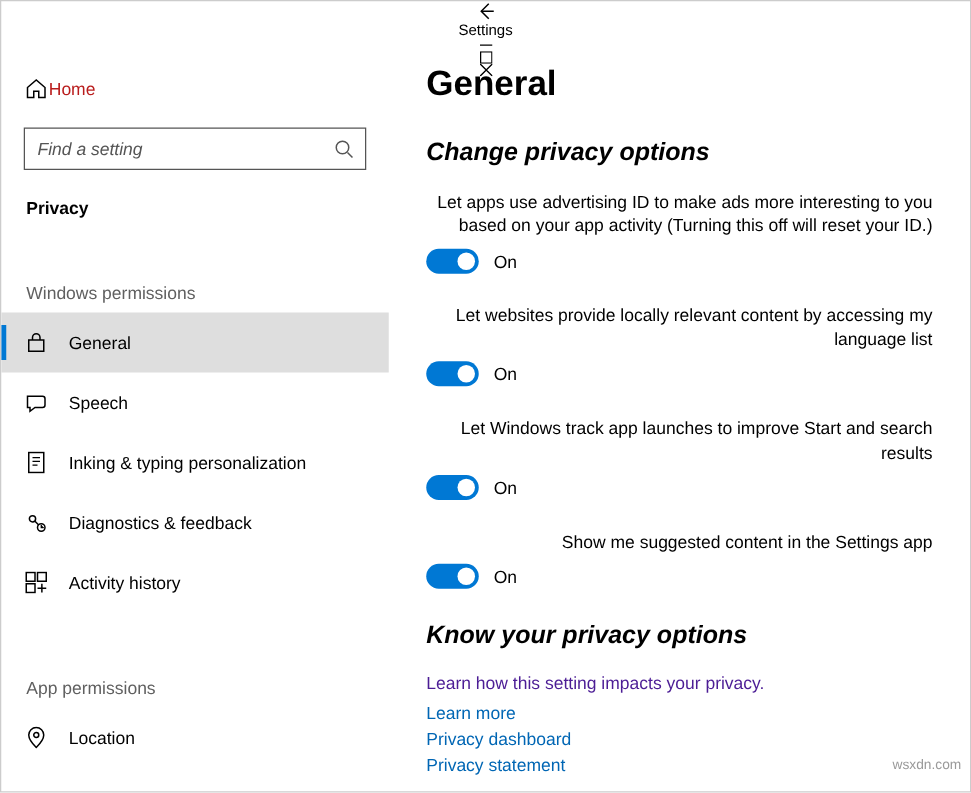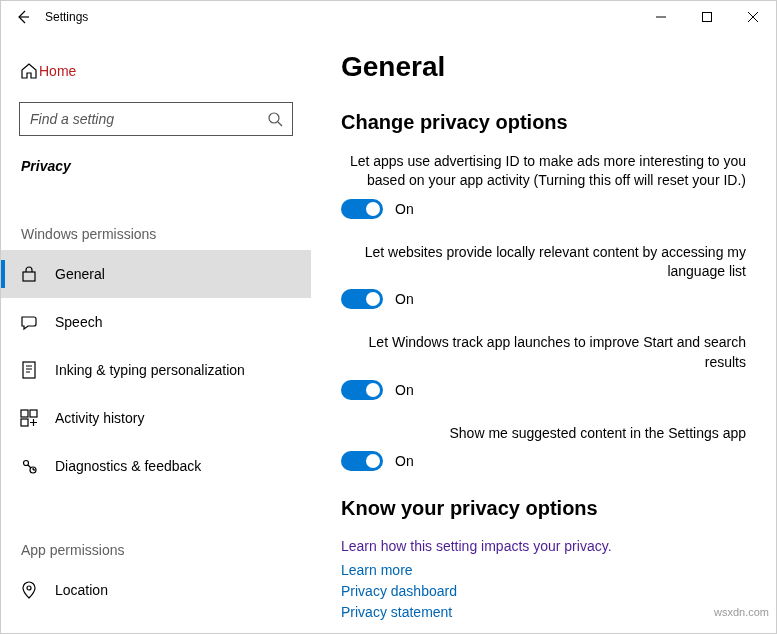--- a/index.html
+++ b/index.html
@@ -1,57 +1,57 @@
 <!DOCTYPE html>
 <html><head>
 <meta charset="utf-8">
 <style>
 * { box-sizing: border-box; margin: 0; padding: 0; font-family: "Segoe UI", -apple-system, sans-serif; }
 body { width: 777px; height: 634px; overflow: hidden; background: #fff; border: 1px solid #ccc; }
 
-.titlebar { height: 32px; display: flex; align-items: center; }
+.titlebar { height: 32px; display: flex; align-items: center; flex-direction: column; }
 .titlebar .back { width: 44px; height: 32px; display: flex; align-items: center; justify-content: center; cursor: pointer; }
 .titlebar .title { font-size: 12px; }
 .titlebar .spacer { flex: 1; }
 .titlebar .wbtn { width: 46px; height: 32px; display: flex; align-items: center; justify-content: center; cursor: pointer; font-family: "Segoe MDL2 Assets", sans-serif; font-size: 10px; }
 
 .main { display: flex; height: calc(100% - 32px); }
 .sidebar { width: 310px; padding-top: 20px; position: relative; }
 .content { flex: 1; padding: 18px 30px 20px 30px; overflow: hidden; }
 
 .home-row { display: flex; align-items: center; height: 36px; padding: 0 18px; cursor: pointer; }
 .home-row .icon { width: 20px; display: flex; justify-content: center; }
 .home-row .label { font-size: 14px; color: #b91c1c; }
 
 .search-wrap { padding: 13px 18px 0 18px; }
 .search { width: 100%; height: 34px; border: 1px solid #555; background: #fff; display: flex; align-items: center; }
 .search input { flex: 1; border: none; outline: none; padding: 0 10px; font-size: 14px; background: transparent; font-style: italic; color: #555; }
 .search input::placeholder { color: #555; font-style: italic; }
 .search .sicon { width: 34px; display: flex; align-items: center; justify-content: center; color: #555; }
 
-.section-title { font-size: 14px; font-weight: 600; padding: 22px 20px 0 20px; font-style: italic; }
+.section-title { font-size: 14px; font-weight: 600; padding: 22px 20px 0 20px; }
 .group-title { font-size: 14px; color: #606060; padding: 52px 20px 8px 20px; }
 
 .nav-item { height: 48px; display: flex; align-items: center; padding: 0 18px; cursor: pointer; position: relative; }
 .nav-item.selected { background: #dedede; }
 .nav-item.selected::before { content: ""; position: absolute; left: 0; top: 10px; bottom: 10px; width: 4px; background: #0078d4; }
 .nav-item .icon { width: 20px; display: flex; justify-content: center; color: #000; }
 .nav-item .label { margin-left: 16px; font-size: 14px; color: #000; }
 
 h1 { font-size: 28px; font-weight: 600; margin-bottom: 28px; }
 h2 { font-size: 20px; font-weight: 600; margin-bottom: 18px; }
 .setting-desc { font-size: 14px; color: #000; line-height: 1.38; margin-bottom: 8px; max-width: 410px; text-align: right; }
 .toggle-row { display: flex; align-items: center; margin-bottom: 24px; }
 .toggle { width: 42px; height: 20px; border-radius: 10px; background: #0078d4; position: relative; cursor: pointer; }
 .toggle::after { content: ""; position: absolute; right: 3px; top: 3px; width: 14px; height: 14px; border-radius: 50%; background: #fff; }
 .toggle-label { margin-left: 12px; font-size: 14px; }
 .know-section { margin-top: 26px; }
 .know-desc { font-size: 14px; color: #4c1d95; margin-bottom: 6px; }
 .link { display: block; font-size: 14px; color: #0066b4; text-decoration: none; line-height: 1.5; cursor: pointer; }
-.content h2:first-of-type { margin-top: 0; }
+.content h2:first-of-type { margin-top: 0; font-style: italic; }
 
 .watermark { position: absolute; bottom: 16px; right: 8px; font-size: 11px; color: #999; }
 
 svg { display: block; }
 </style>
 </head>
 <body>
 
 <div class="titlebar">
   <div class="back">
@@ -131,39 +131,39 @@
             <rect x="2" y="1" width="12" height="16" stroke="#000" fill="none" stroke-width="1.2"></rect>
             <path d="M5 5 H11 M5 8 H11 M5 11 H9" stroke="#000" stroke-width="1"></path>
           </svg>
       </span>
       <span class="label">Inking &amp; typing personalization</span>
     </div>
 
     <div class="nav-item">
       <span class="icon">
         <svg width="18" height="18" viewBox="0 0 18 18">
+            <circle cx="6" cy="6" r="2.5" stroke="#000" fill="none" stroke-width="1.2"></circle>
+            <path d="M8 8 L11 11" stroke="#000" stroke-width="1.2"></path>
+            <circle cx="13" cy="13" r="3" stroke="#000" fill="none" stroke-width="1.2"></circle>
+            <path d="M13 11 V13 H15" stroke="#000" stroke-width="1"></path>
+          </svg>
+      </span>
+      <span class="label">Diagnostics &amp; feedback</span>
+    </div>
+
+    <div class="nav-item">
+      <span class="icon">
+        <svg width="18" height="18" viewBox="0 0 18 18">
             <rect x="1" y="1" width="7" height="7" stroke="#000" fill="none" stroke-width="1.2"></rect>
             <rect x="10" y="1" width="7" height="7" stroke="#000" fill="none" stroke-width="1.2"></rect>
             <rect x="1" y="10" width="7" height="7" stroke="#000" fill="none" stroke-width="1.2"></rect>
             <path d="M13.5 10 V17 M10 13.5 H17" stroke="#000" stroke-width="1.2"></path>
           </svg>
       </span>
       <span class="label">Activity history</span>
-    </div>
-
-    <div class="nav-item">
-      <span class="icon">
-        <svg width="18" height="18" viewBox="0 0 18 18">
-            <circle cx="6" cy="6" r="2.5" stroke="#000" fill="none" stroke-width="1.2"></circle>
-            <path d="M8 8 L11 11" stroke="#000" stroke-width="1.2"></path>
-            <circle cx="13" cy="13" r="3" stroke="#000" fill="none" stroke-width="1.2"></circle>
-            <path d="M13 11 V13 H15" stroke="#000" stroke-width="1"></path>
-          </svg>
-      </span>
-      <span class="label">Diagnostics &amp; feedback</span>
     </div>
 
     <div class="group-title">App permissions</div>
 
     <div class="nav-item">
       <span class="icon">
         <svg width="16" height="18" viewBox="0 0 16 18">
             <path d="M8 17 C8 17 14 11 14 7 A6 6 0 1 0 2 7 C2 11 8 17 8 17 Z" stroke="#000" fill="none" stroke-width="1.2"></path>
             <circle cx="8" cy="7" r="2" stroke="#000" fill="none" stroke-width="1.2"></circle>
           </svg>

